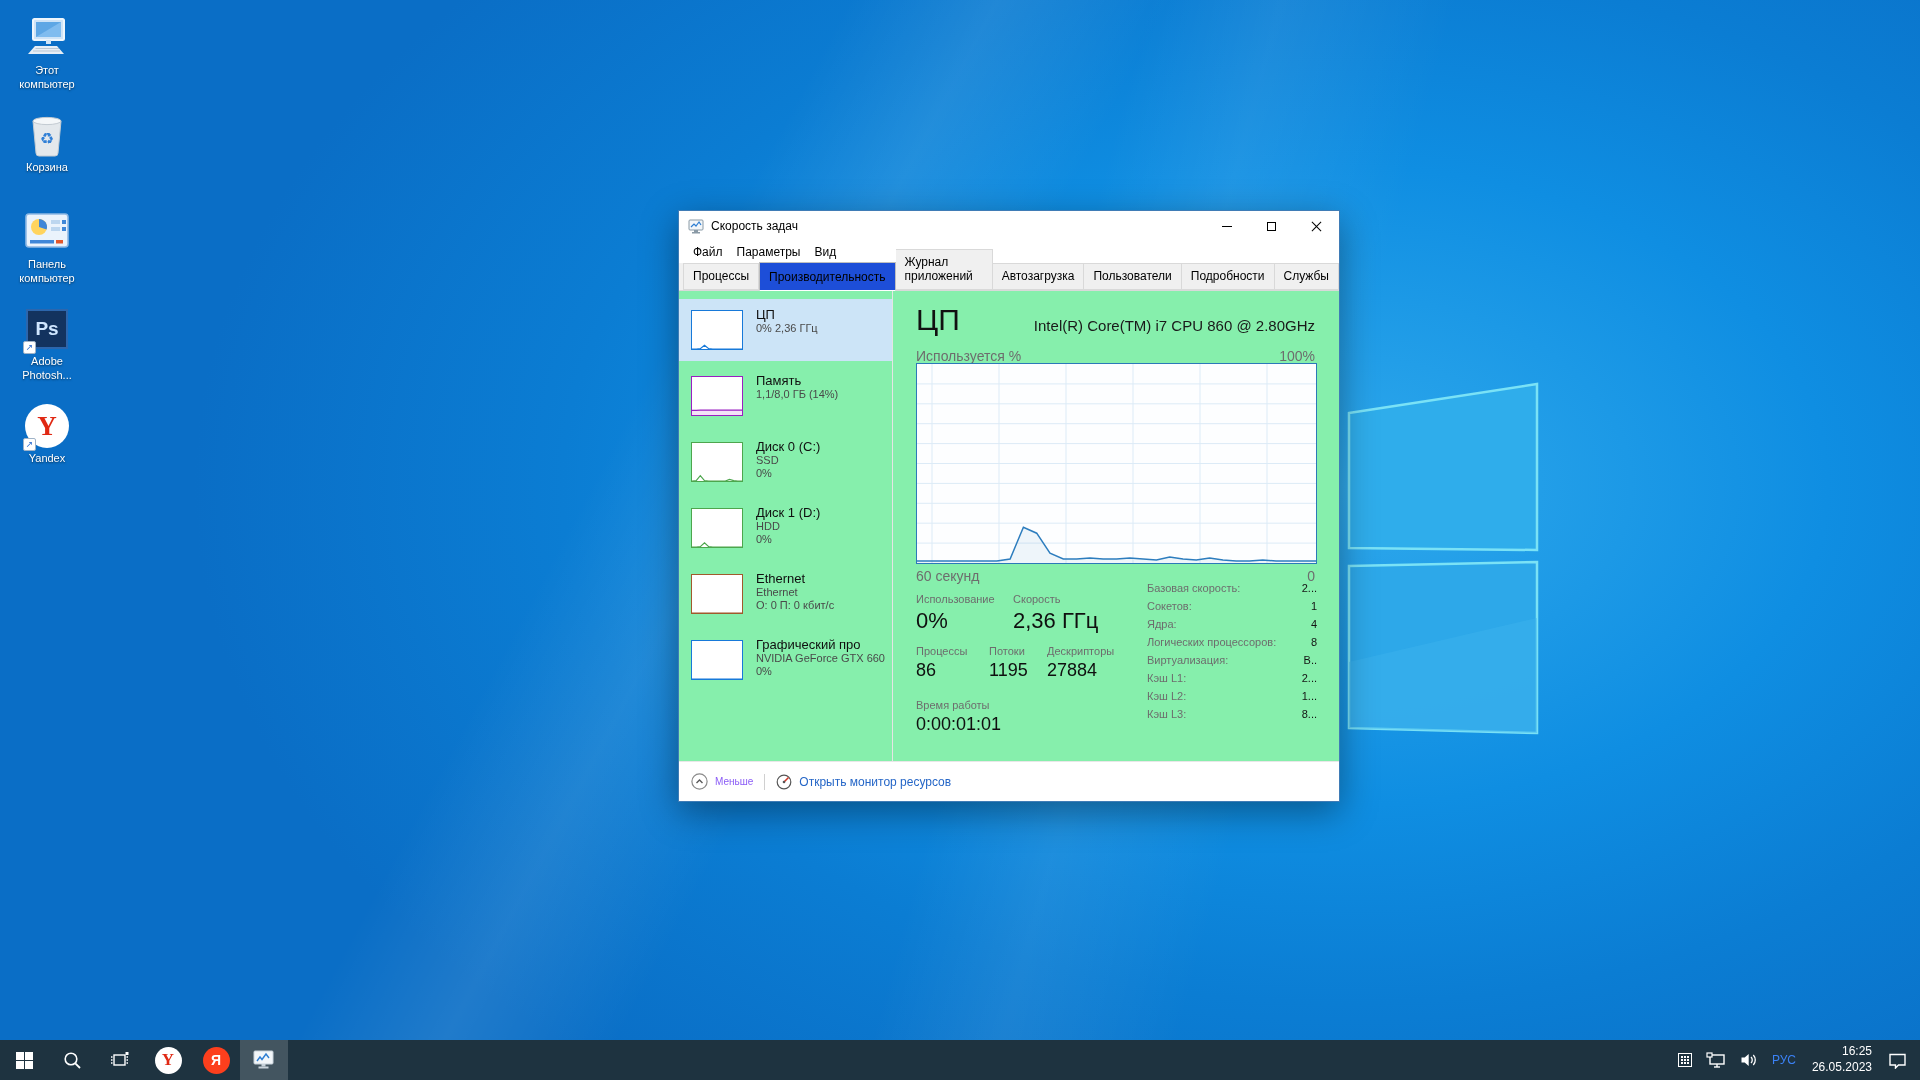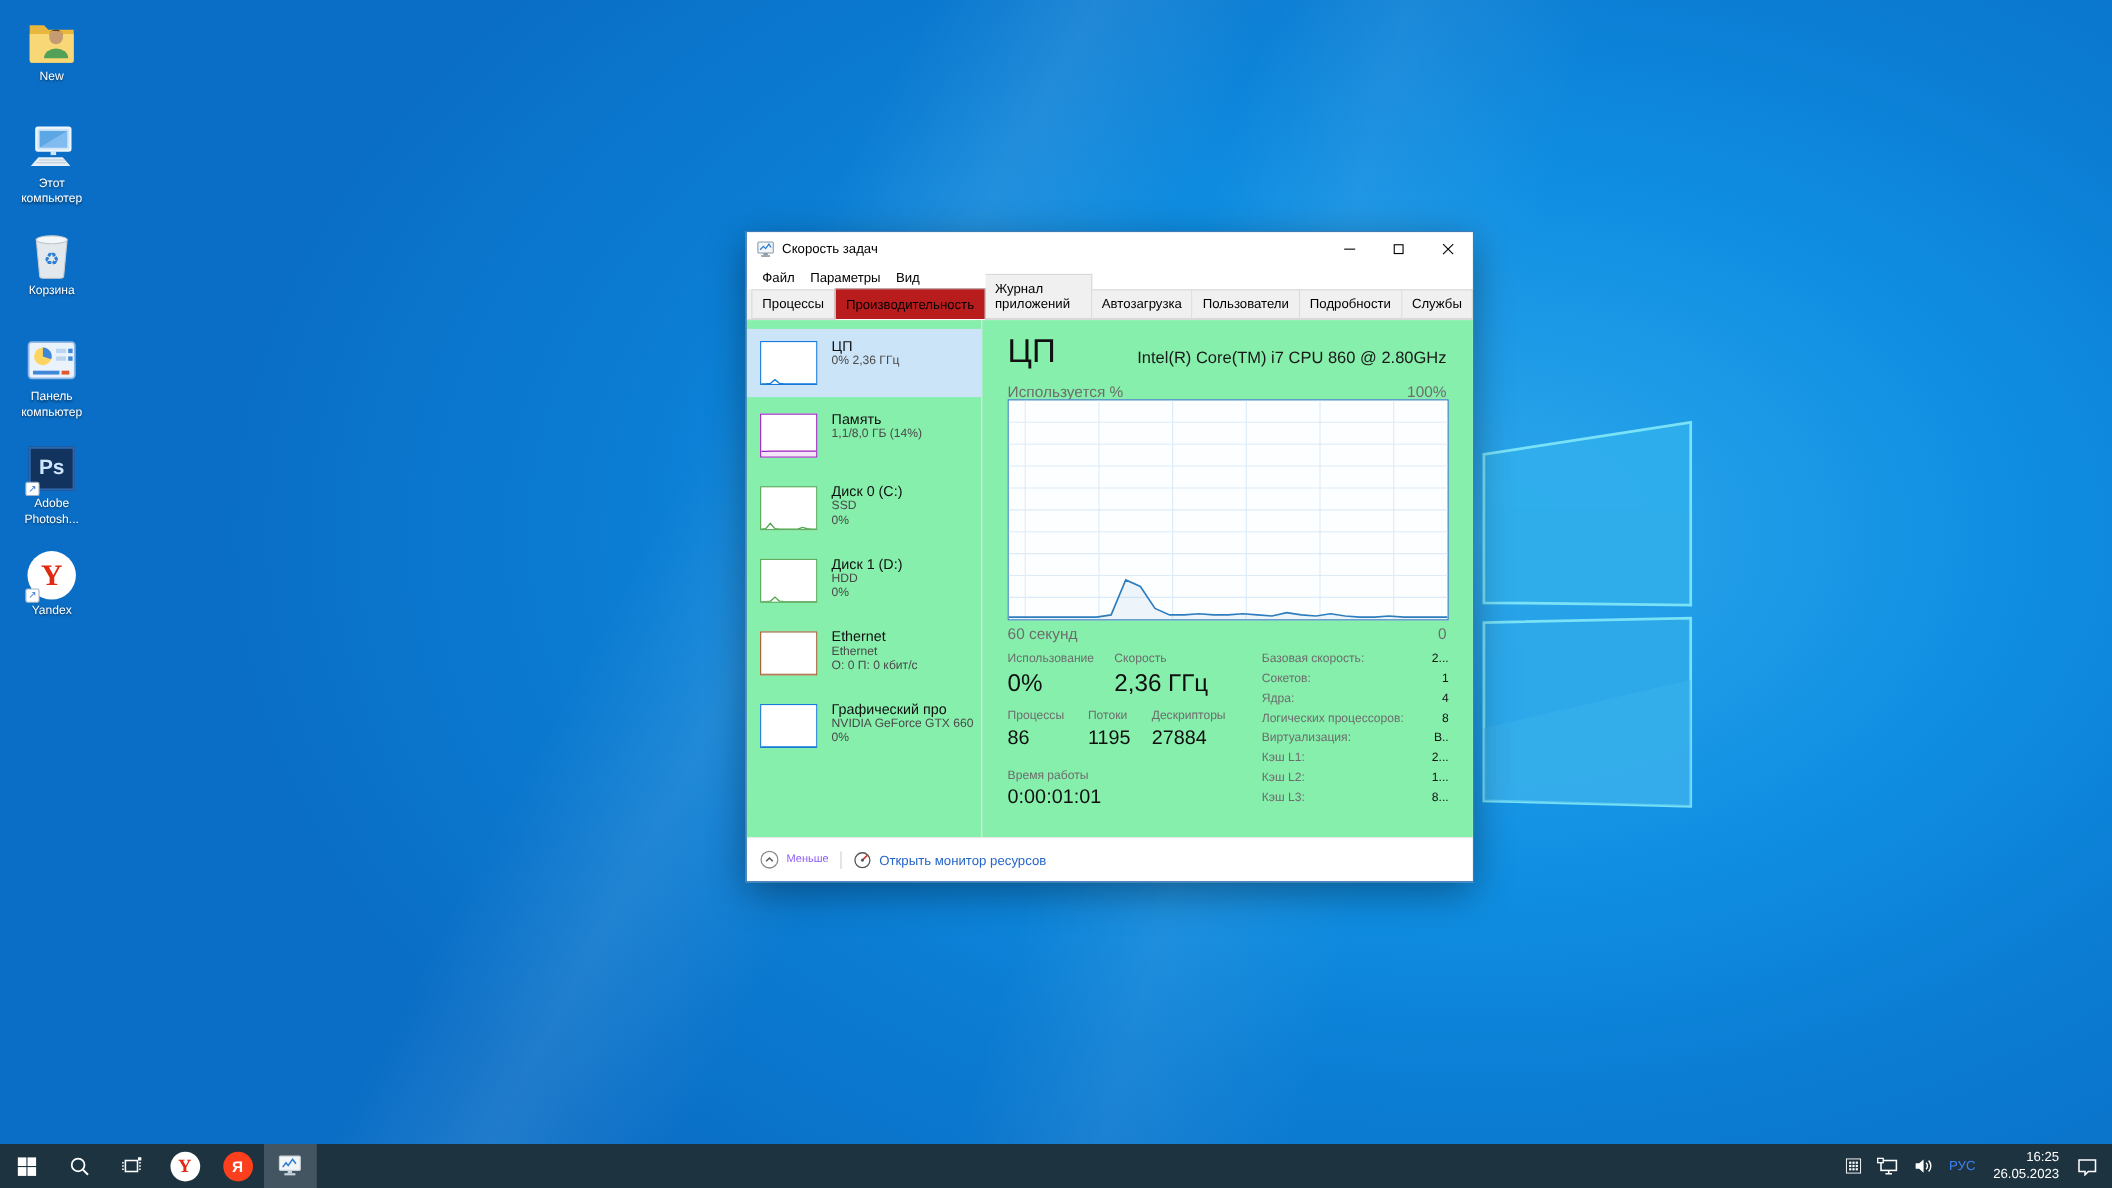--- a/index.html
+++ b/index.html
@@ -43,21 +43,21 @@
   .glyph-close::before,.glyph-close::after { content:""; position:absolute; left:-1px; top:5px; width:13px; height:1px; background:#000; }
   .glyph-close::before { transform:rotate(45deg); } .glyph-close::after { transform:rotate(-45deg); }
 
   .menubar { position:absolute; left:0; top:30px; right:0; height:22px; display:flex; align-items:center; padding-left:7px; }
   .menu-item { padding:3px 7px; font-size:12px; color:#000000; }
 
   .tabstrip { position:absolute; left:0; top:52px; right:0; height:28px; background:#f0f0f0;
     border-bottom:1px solid #d9d9d9; display:flex; align-items:flex-end; padding-left:4px; }
   .tab { font-size:12px; padding:5px 9px 6px; background:#f0f0f0; border:1px solid #d9d9d9; border-left:none; color:#000; }
   .tab:first-child { border-left:1px solid #d9d9d9; }
-  .tab.active { background:#b91c1c; border:1px solid #bfbfbf; border-bottom:1px solid #fff; margin-bottom:-1px; padding-top:7px; }
+  .tab.active { background:#1d4ed8; border:1px solid #bfbfbf; border-bottom:1px solid #fff; margin-bottom:-1px; padding-top:7px; }
 
   .tm-body { position:absolute; left:0; top:80px; right:0; bottom:40px; background:#86efac; }
 
   
   .sidebar { position:absolute; left:0; top:0; width:214px; bottom:0; border-right:1px solid #e5e5e5; padding-top:8px; overflow:hidden; }
   .side-item { height:62px; margin-bottom:4px; display:flex; align-items:center; position:relative; }
   .side-item.selected { background:#cce4f7; }
   .side-thumb { position:absolute; left:12px; top:11px; width:52px; height:40px; background:#fff; }
   .side-text { position:absolute; left:77px; top:8px; white-space:nowrap; }
   .side-title { font-size:13px; color:#0f0f0f; }
@@ -72,21 +72,21 @@
   .stat-label { font-size:11px; color:#6d6d6d; white-space:nowrap; }
   .stat-value-lg { font-size:22px; color:#0f0f0f; }
   .stat-value-md { font-size:18px; color:#0f0f0f; }
   .row-a { position:absolute; left:22px; top:302px; display:flex; }
   .row-a .cell:nth-child(1){ width:97px; } 
   .row-b { position:absolute; left:22px; top:354px; display:flex; }
   .row-b .cell:nth-child(1){ width:73px; } .row-b .cell:nth-child(2){ width:58px; }
   .cell .stat-value-lg { margin-top:3px; } .cell .stat-value-md { margin-top:3px; }
   .uptime { position:absolute; left:22px; top:408px; }
   .uptime .stat-value-md { margin-top:3px; }
-  .right-col { position:absolute; left:253px; top:302px; width:170px; }
+  .right-col { position:absolute; left:253px; top:291px; width:170px; }
   .r-row { display:flex; justify-content:space-between; height:18px; font-size:11px; }
   .r-row .r-lab { color:#6d6d6d; } .r-row .r-val { color:#141414; }
 
   
   .tm-footer { position:absolute; left:0; bottom:0; right:0; height:40px; border-top:1px solid #e8e8e8;
     display:flex; align-items:center; padding-left:12px; }
   .less-wrap { display:flex; align-items:center; }
   .less-label { margin-left:7px; font-size:10px; color:#8b5cf6;text-align:center; }
   .v-div { width:1px; height:16px; background:#d0d0d0; margin:0 11px; }
   .resmon-link { margin-left:7px; font-size:12px; color:#2566c7; }
@@ -112,34 +112,20 @@
   <div class="beam1"></div>
   <div class="beam2"></div>
 
   <svg class="logo-svg" width="215" height="372">
     <polygon points="14,41 202,12 202,178 14,176" fill="#30aeec" stroke="#7fe6f7" stroke-width="2.5" opacity="0.95"></polygon>
     <polygon points="14,194 202,190 202,361 14,356" fill="#2ea9ea" stroke="#7fe6f7" stroke-width="2.5" opacity="0.95"></polygon>
     <polygon points="14,290 202,246 202,361 14,356" fill="#3db3ee" opacity="0.45"></polygon>
   </svg>
 
   <div class="desk-icons" id="desk-icons">
-      <div class="desk-item">
-        <div class="ico">
-          <svg width="44" height="42" viewBox="0 0 44 42">
-    <path d="M2 6 h13 l4 4 h23 v28 a2 2 0 0 1 -2 2 H4 a2 2 0 0 1 -2 -2 z" fill="#e9b73e"></path>
-    <path d="M2 14 h40 v24 a2 2 0 0 1 -2 2 H4 a2 2 0 0 1 -2 -2 z" fill="#f8d876"></path>
-    <circle cx="26" cy="17" r="6.2" fill="#c69b72"></circle>
-    <path d="M19.8 16 a6.2 6.2 0 0 1 12.4 0 l-1.5 -4.5 -9.4 -0.5 z" fill="#52402c"></path>
-    <path d="M15 36 a11 9 0 0 1 22 0 z" fill="#53a158"></path>
-          </svg>
-        </div>
-        <div class="lbl">
-          <div>New</div>
-        </div>
-      </div>
       <div class="desk-item">
         <div class="ico">
           <svg width="46" height="44" viewBox="0 0 46 44">
     <rect x="9" y="3" width="31" height="21" rx="1.5" fill="#cfe4f7" stroke="#eef6fd" stroke-width="2"></rect>
     <rect x="12" y="6" width="25" height="15" fill="#5ea7e5"></rect>
     <path d="M12 21 L37 6 v15 z" fill="#8cc3f2" opacity=".75"></path>
     <rect x="22" y="24" width="5" height="4" fill="#cfe4f7"></rect>
     <path d="M4 38 l7 -8 h22 l7 8 z" fill="#e6eef6"></path>
     <g stroke="#b9c7d4" stroke-width="1">
               <line x1="9" y1="35" x2="36" y2="35"></line>

